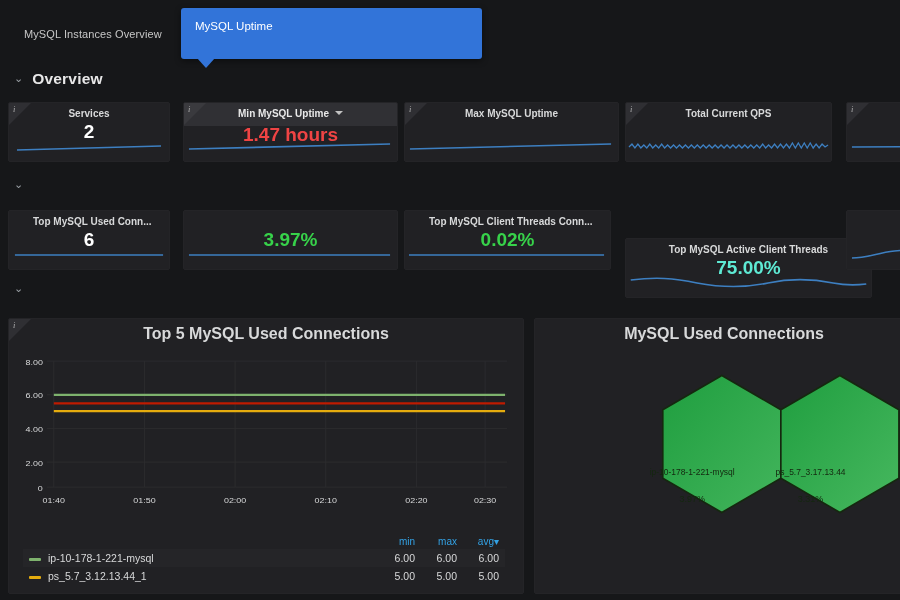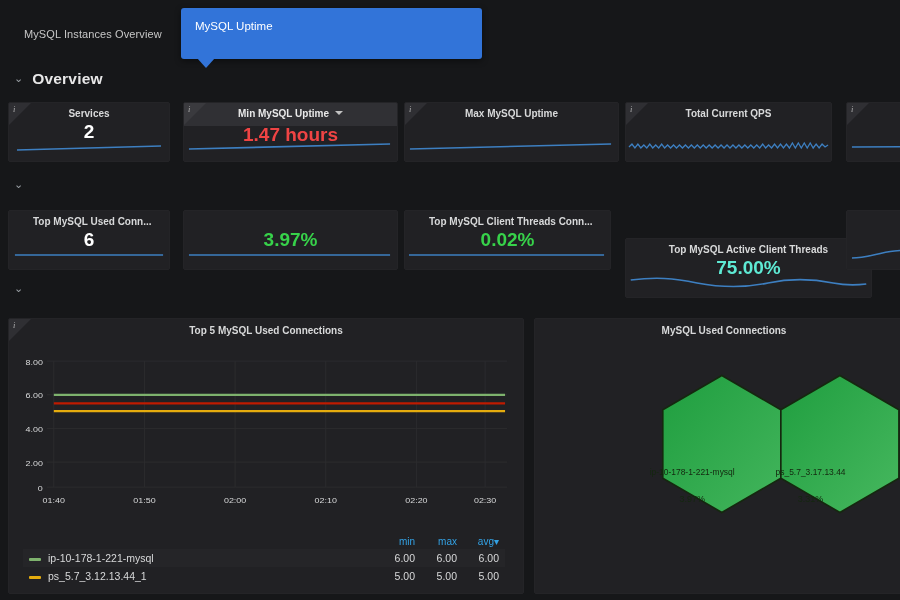--- a/index.html
+++ b/index.html
@@ -78,21 +78,21 @@
     text-align: center;
     font-size: 19px; font-weight: bold;
     white-space: nowrap;
   }
   .stat-spark { position: absolute; left: 0; right: 0; bottom: 6px; height: 22px; }
   .stat-spark svg { display: block; width: 100%; height: 100%; }
 
   
   .gpanel-title {
     position: absolute; left: 0; right: 0; top: 6px; text-align: center;
-    font-size: 10px; font-weight: bold; color: #d8d9da;
+    font-size: 16px; font-weight: bold; color: #d8d9da;
   }
   .graph-area { position: absolute; left: 0; top: 24px; right: 4px; bottom: 86px; }
   .graph-area svg { display: block; width: 100%; height: 100%; }
 
   .legend { position: absolute; left: 14px; right: 18px; bottom: 8px; }
   .legend table { width: 100%; border-collapse: collapse; font-size: 10.5px; }
   .legend th {
     color: #33a2e5; font-weight: normal; text-align: right;
     padding: 2px 6px; width: 42px; font-size: 10px;
   }

